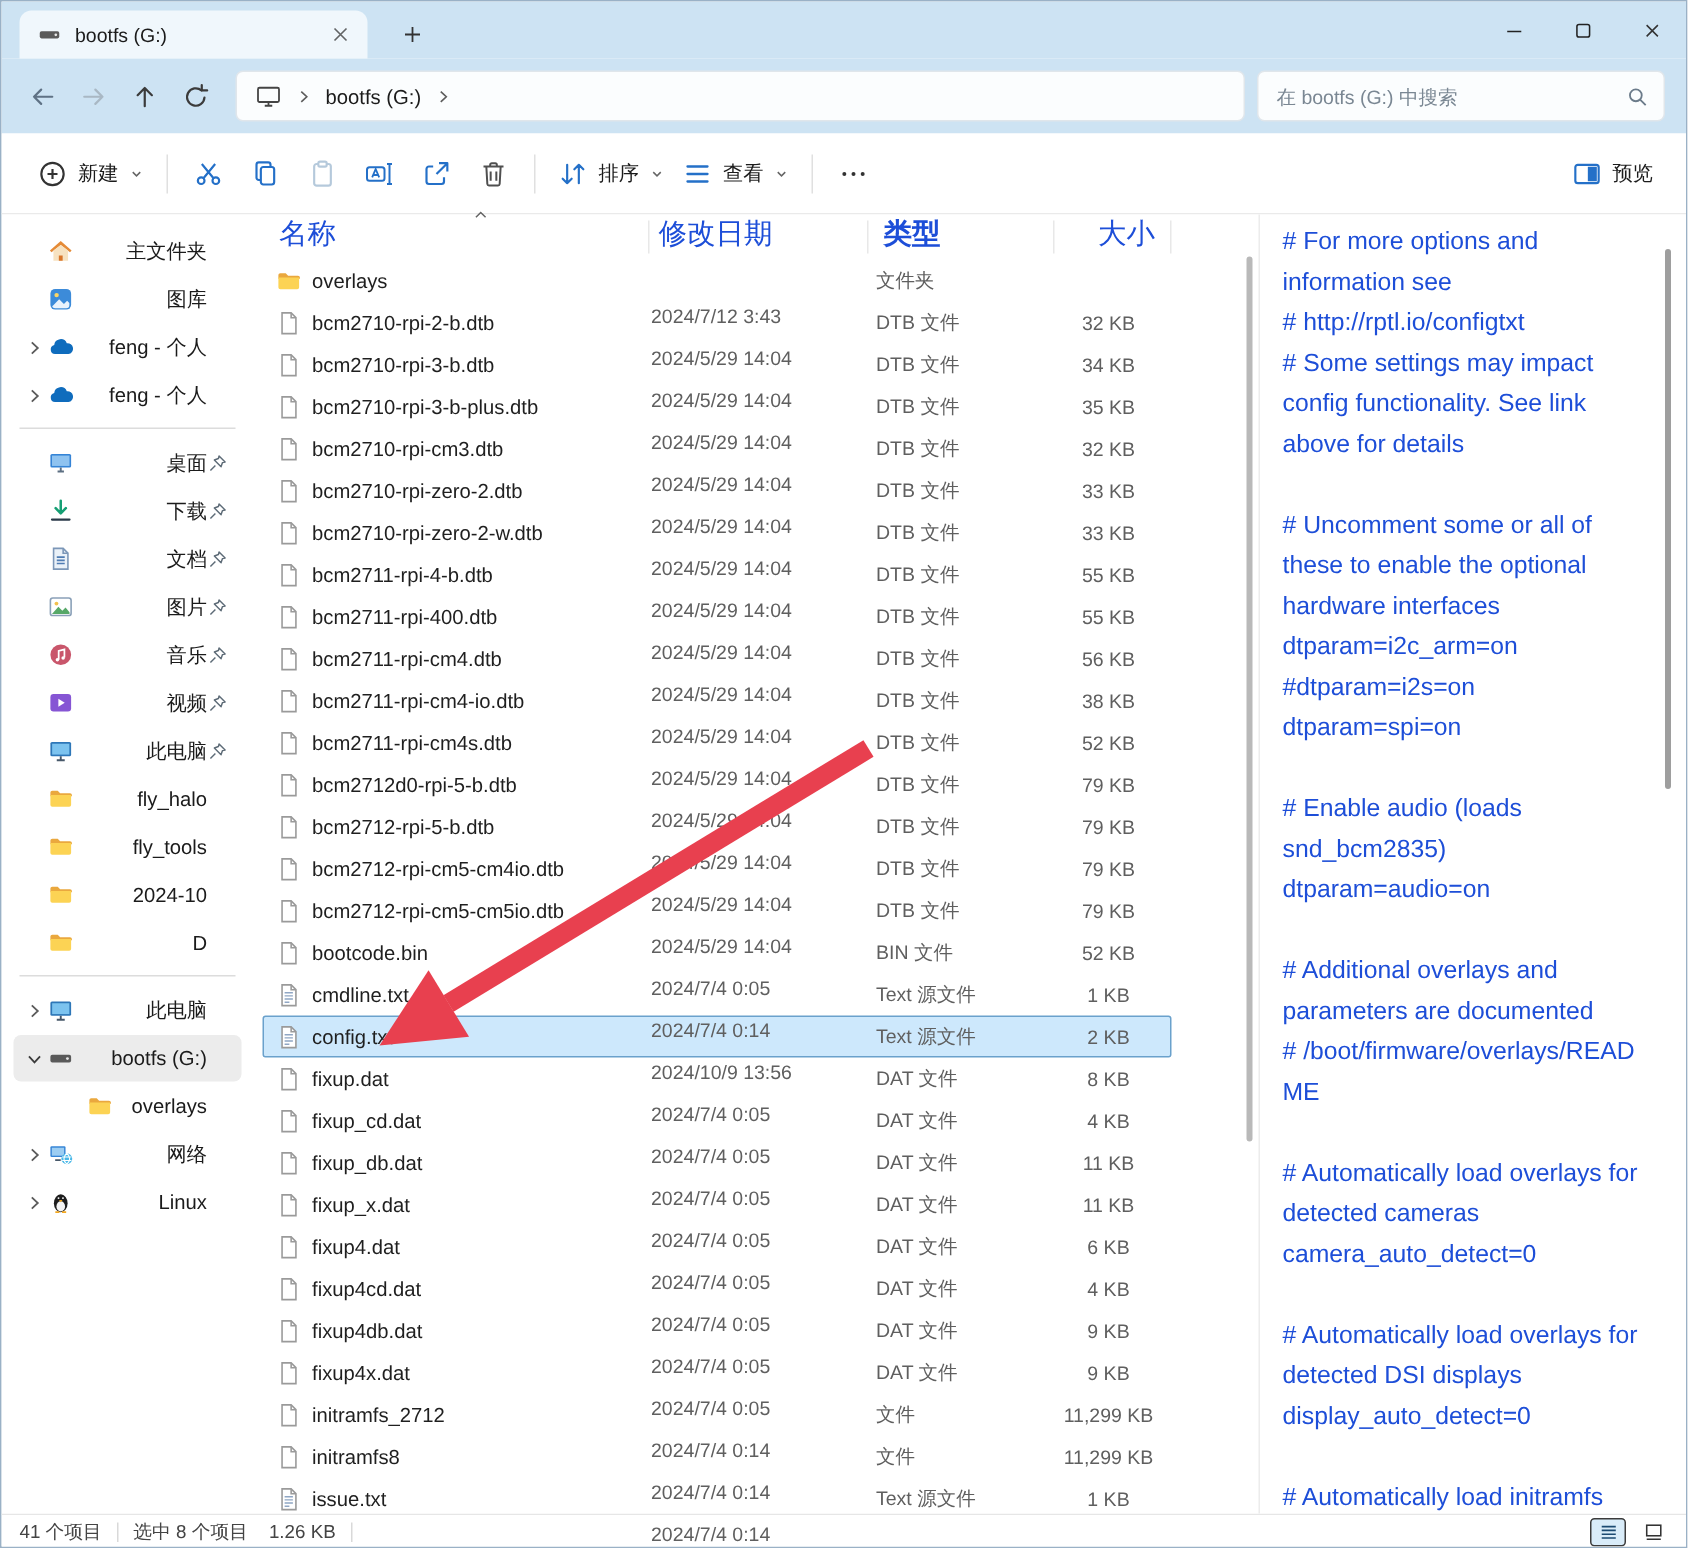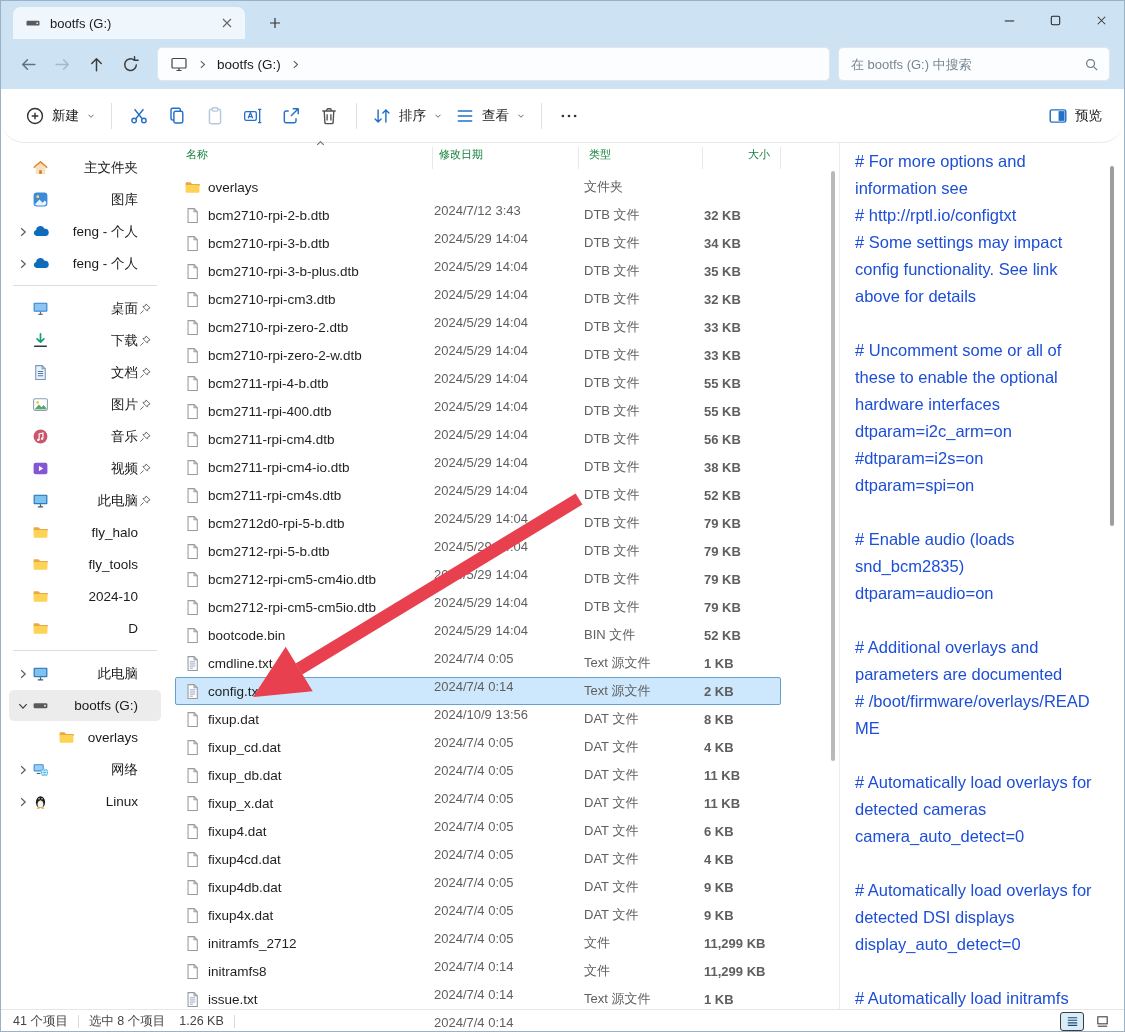--- a/index.html
+++ b/index.html
@@ -26,21 +26,21 @@
   .addressbar .aicon { width:18px; height:18px; }
   .addressbar .crumb-chev { width:11px; height:11px; }
   .searchbox { width:272px; height:34px; background:#fbfdfe; border:1px solid #e0e6eb; border-radius:5px;
                display:flex; align-items:center; padding:0 10px 0 12px; }
   .searchbox input { border:none; outline:none; background:transparent; flex:1; font-size:13px; color:#333;
                      font-family:"Liberation Sans","DejaVu Sans",sans-serif; }
   .searchbox input::placeholder { color:#7a8793; }
   .searchbox .sicon { width:15px; height:15px; }
 
   
-  .toolbar { height:54px; background:#ffffff; border-bottom:1px solid #eaeaea; display:flex; align-items:center; padding:0 16px 0 18px;border-radius:23px; }
+  .toolbar { height:54px; background:#ffffff; border-bottom:1px solid #eaeaea; display:flex; align-items:center; padding:0 16px 0 18px; }
   .tbgroup { display:flex; align-items:center; gap:2px; }
   .tbtn { height:36px; min-width:36px; display:flex; align-items:center; justify-content:center; gap:7px;
           border-radius:5px; padding:0 6px; font-size:13.5px; color:#1b1b1b; }
   .tbtn .i20 { width:20px; height:20px; }
   .tbtn .i10 { width:10px; height:10px; }
   .tbtn.disabled { opacity:.9; }
   .tdiv { width:1px; height:26px; background:#e0e0e0; margin:0 9px; }
   .tb-right { margin-left:auto; }
 
   
@@ -54,35 +54,35 @@
   .side-item .s-icon { width:17px; height:17px; flex:none; margin-right:9px; }
   .side-item .s-label { flex:1; white-space:nowrap; overflow:hidden; }
   .side-item .s-pin { width:14px; height:14px; flex:none; margin-right:9px; }
   .side-item.indent { padding-left:34px; }
   .side-sep { height:13px; position:relative; margin:0 6px; }
   .side-sep::after { content:""; position:absolute; left:2px; right:2px; top:6px; height:1px; background:#dcdcdc; }
 
   
   .filelist { position:absolute; left:160px; top:0; width:678px; height:100%; }
   .cols { display:flex; height:30px; align-items:center; margin-left:14px; width:606px; position:relative; }
-  .col { font-size:11px; color:#15803d; border-right:1px solid #e8e8e8; height:22px; display:flex; align-items:flex-start; }
+  .col { font-size:19px; color:#1d4ed8; border-right:1px solid #e8e8e8; height:22px; display:flex; align-items:flex-end; }
   .col.c-name { width:258px; padding-left:11px; position:relative; }
   .col.c-date { width:146px; padding-left:6px; }
-  .col.c-type { width:124px; padding-left:10px; }
+  .col.c-type { width:124px; padding-left:10px;font-weight:bold; }
   .col.c-size { width:78px; justify-content:flex-end; padding-right:10px; }
   .sortcaret { position:absolute; top:-9px; left:140px; width:11px; height:11px; }
   .rows { margin-left:14px; width:606px; }
   .frow { height:28px; display:flex; align-items:center; padding-left:8px; padding-right:8px; border:1px solid transparent; border-radius:2px; }
   .frow.selected { background:#cde8fc; border-color:#6aa1cc; }
   .cell { font-size:13px; color:#5f5f5f; white-space:nowrap; overflow:hidden; }
   .cell.name { width:250px; flex:none; display:flex; align-items:center; gap:7px; font-size:13.5px; color:#1f1f1f; }
   .cell.name .ficon { width:17px; height:17px; flex:none; }
   .cell.date { width:146px; flex:none;margin-top:47px; }
   .cell.type { width:124px; flex:none; padding-left:4px; }
-  .cell.size { width:70px; flex:none; text-align:left;font-weight:bold; }
+  .cell.size { width:70px; flex:none; text-align:center; }
 
   
   .list-scrollbar { position:absolute; left:830px; top:28px; width:4px; height:590px; background:#b9b9b9; border-radius:2px; }
   .preview-scrollbar { position:absolute; right:10px; top:23px; width:4px; height:360px; background:#9e9e9e; border-radius:2px; }
 
   
   .preview { position:absolute; left:838px; top:0; right:0; height:100%; border-left:1px solid #ececec; padding:5px 24px 0 15px; overflow:hidden; }
   .pline { height:27px; line-height:27px; font-size:16.5px; color:#1d4ed8; white-space:nowrap; }
 
   

